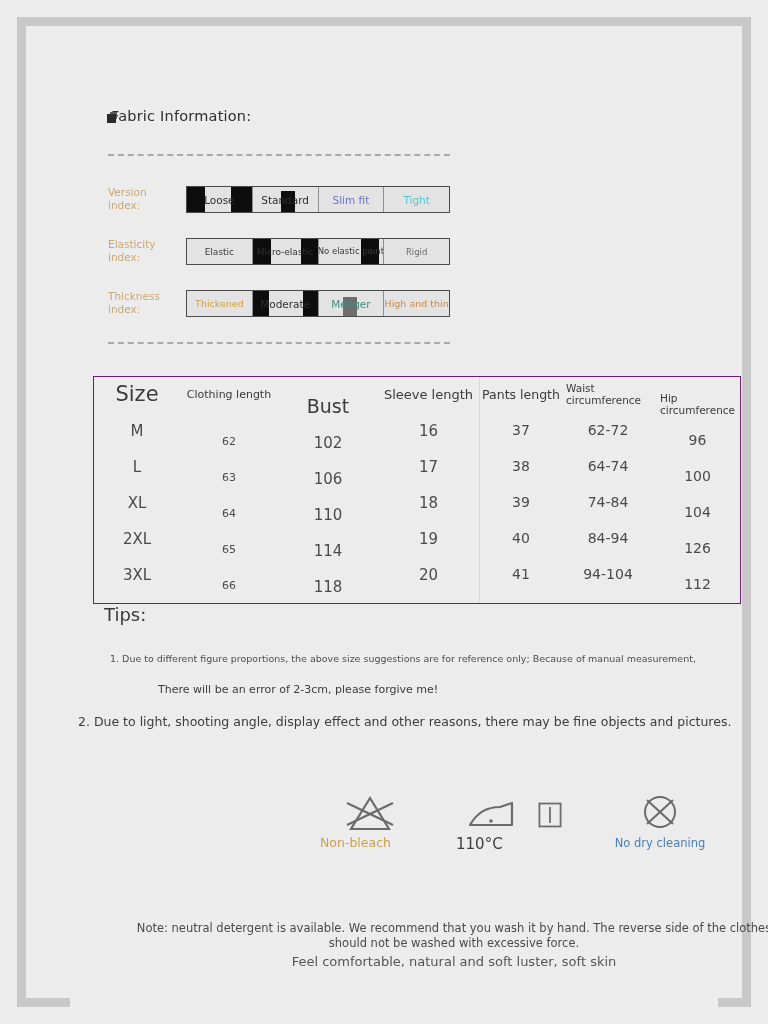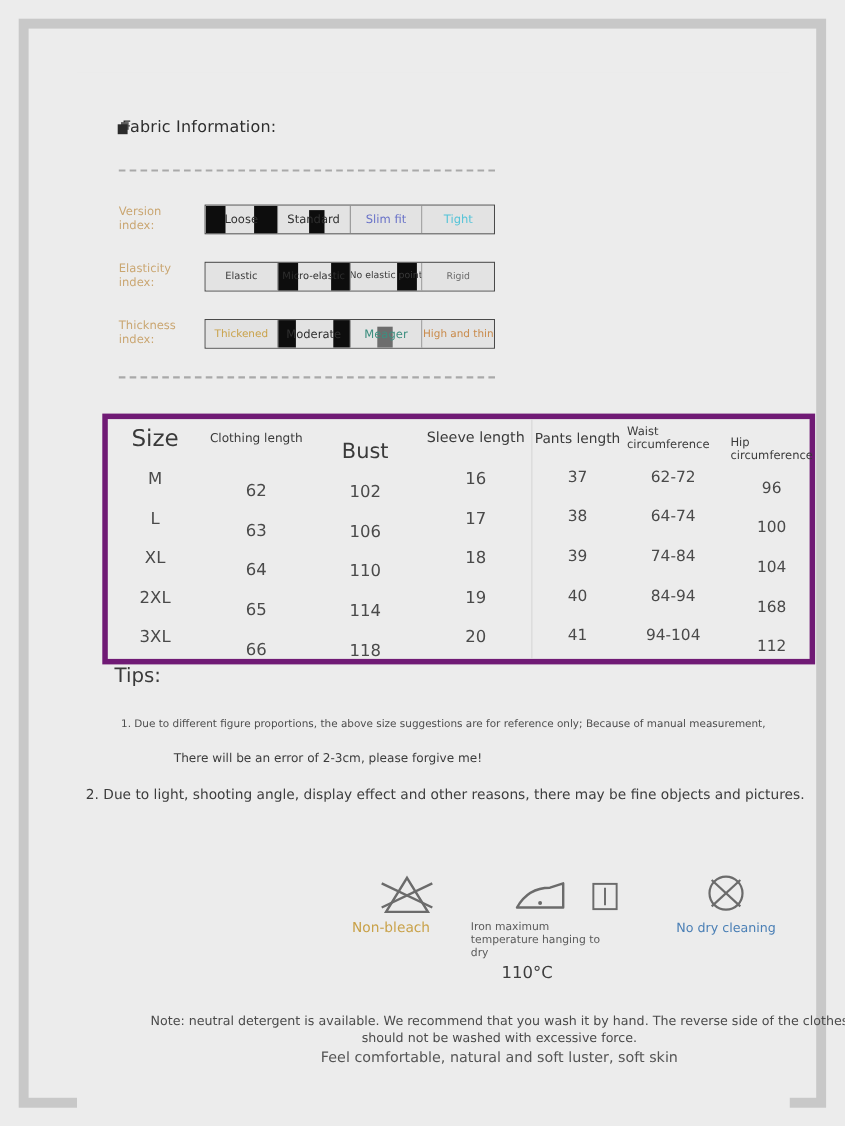--- a/index.html
+++ b/index.html
@@ -59,21 +59,21 @@
     background:#e3e3e3;
   }
   .idx-cell:last-child{border-right:none;}
   .idx-cell span{position:relative;z-index:3;white-space:nowrap;}
   
   .blk{position:absolute;z-index:2;background:#0d0d0d;}
 
   
   .table-wrap{
     position:absolute;left:23px;top:310px;width:648px;height:228px;
-    border:5px solid #701a75;box-sizing:border-box;background:#ececec;
+    border:1px solid #701a75;box-sizing:border-box;background:#ececec;
   }
   .tbl-split{
     position:absolute;left:385px;top:0;width:1px;height:100%;background:#d8d8d8;
   }
   .tbl{position:absolute;top:0;height:100%;}
   .tbl-left{left:0;width:385px;}
   .tbl-right{left:386px;width:261px;}
   .trow{display:flex;align-items:center;}
   .thead .tcell{color:#3a3a3a;}
   .tcell{flex:1 1 0;text-align:center;color:#4a4a4a;line-height:1.12;}
@@ -83,21 +83,21 @@
   .tbl-left .trow{height:36px;}
   .tbl-left .c0{flex:0 0 86px;}
   .tbl-left .c1{flex:0 0 98px;}
   .tbl-left .c2{flex:0 0 100px;margin-top:24px;}
   .tbl-left .c3{flex:0 0 101px;}
   .h-size{font-size:21px;}
   .h-clothing{font-size:11px;color:#6d6d6d;}
   .h-bust{font-size:19px;}
   .h-sleeve{font-size:13px;}
   .v-size{font-size:15px;}
-  .v-cl{font-size:15px;margin-top:22px;}
+  .v-cl{font-size:11px;margin-top:22px;}
   .v-bust{font-size:15px;}
   .v-sl{font-size:15px;}
 
   
   .tbl-right .thead{height:48px;}
   .tbl-right .trow{height:36px;}
   .tbl-right .c0{flex:0 0 82px;}
   .tbl-right .c1{flex:0 0 92px;}
   .tbl-right .c2{flex:0 0 87px;margin-top:20px;}
   .h-pants{font-size:12.5px;}
@@ -286,21 +286,21 @@
             <div class="tcell c2 v-r">100</div>
           </div>
           <div class="trow">
             <div class="tcell c0 v-r">39</div>
             <div class="tcell c1 v-r">74-84</div>
             <div class="tcell c2 v-r">104</div>
           </div>
           <div class="trow">
             <div class="tcell c0 v-r">40</div>
             <div class="tcell c1 v-r">84-94</div>
-            <div class="tcell c2 v-r">168</div>
+            <div class="tcell c2 v-r">126</div>
           </div>
           <div class="trow">
             <div class="tcell c0 v-r">41</div>
             <div class="tcell c1 v-r">94-104</div>
             <div class="tcell c2 v-r">112</div>
           </div>
         </div>
       </div>
 
       <div class="tips-title">Tips:</div>
@@ -322,21 +322,20 @@
           <div class="care-txt care-acc-gold">Non-bleach</div>
         </div>
 
         <div class="care-item p3">
           <div class="care-ico">
             <svg width="54" height="36" viewBox="0 0 54 36">
               <path d="M4 28 q10 -18 30 -18 L46 6 L46 28 Z" fill="none" stroke="#6b6b6b" stroke-width="2.2" stroke-linejoin="round"></path>
               <circle cx="25" cy="24" r="1.8" fill="#6b6b6b"></circle>
             </svg>
           </div>
-          <div class="care-txt">Iron maximum temperature hanging to dry</div>
           <div class="care-val" style="text-align:left;padding-left:28px">110°C</div>
         </div>
 
         <div class="care-item p4">
           <div class="care-ico">
             <svg width="34" height="36" viewBox="0 0 34 36">
               <rect x="5" y="5" width="24" height="26" fill="none" stroke="#6b6b6b" stroke-width="2"></rect>
               <line x1="17" y1="9" x2="17" y2="27" stroke="#6b6b6b" stroke-width="2"></line>
             </svg>
           </div>

